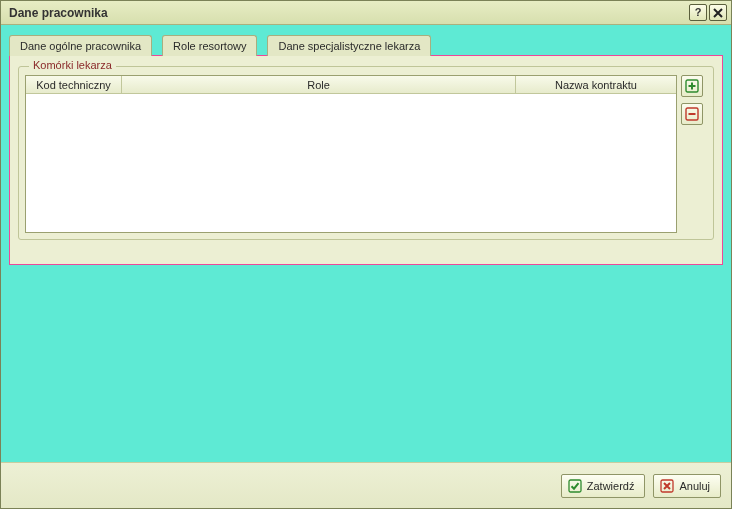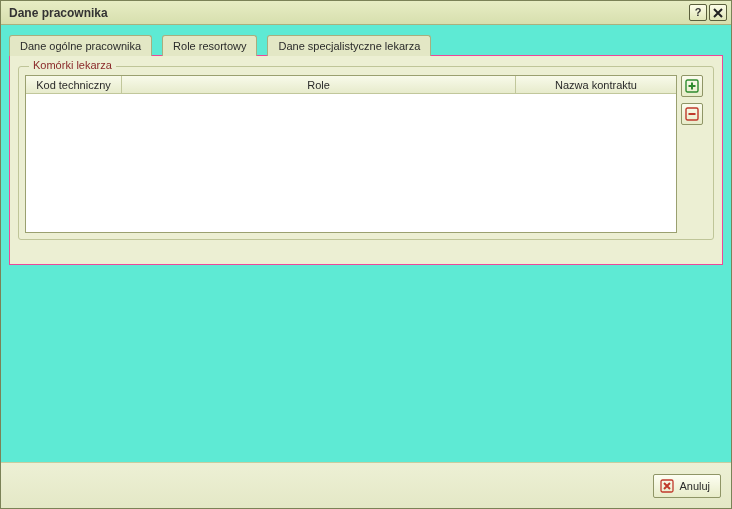--- a/index.html
+++ b/index.html
@@ -93,19 +93,26 @@
         </div>
       </fieldset>
     </div>
 
     <div class="spacer"></div>
   </div>
 
   <div class="footer">
     <div class="btn">
       <svg width="14" height="14" viewBox="0 0 14 14">
+        <rect x="1" y="1" width="12" height="12" rx="1.5" fill="none" stroke="#2e8b2e" stroke-width="1.3"></rect>
+        <path d="M3.5 7.2 L6 9.7 L10.5 4.2" fill="none" stroke="#2e8b2e" stroke-width="2"></path>
+      </svg>
+      <span>Zatwierdź</span>
+    </div>
+    <div class="btn">
+      <svg width="14" height="14" viewBox="0 0 14 14">
         <rect x="1" y="1" width="12" height="12" rx="1.5" fill="none" stroke="#c0392b" stroke-width="1.3"></rect>
         <path d="M4 4 L10 10 M10 4 L4 10" stroke="#c0392b" stroke-width="2"></path>
       </svg>
       <span>Anuluj</span>
     </div>
   </div>
 </div>
 
 </body></html>

